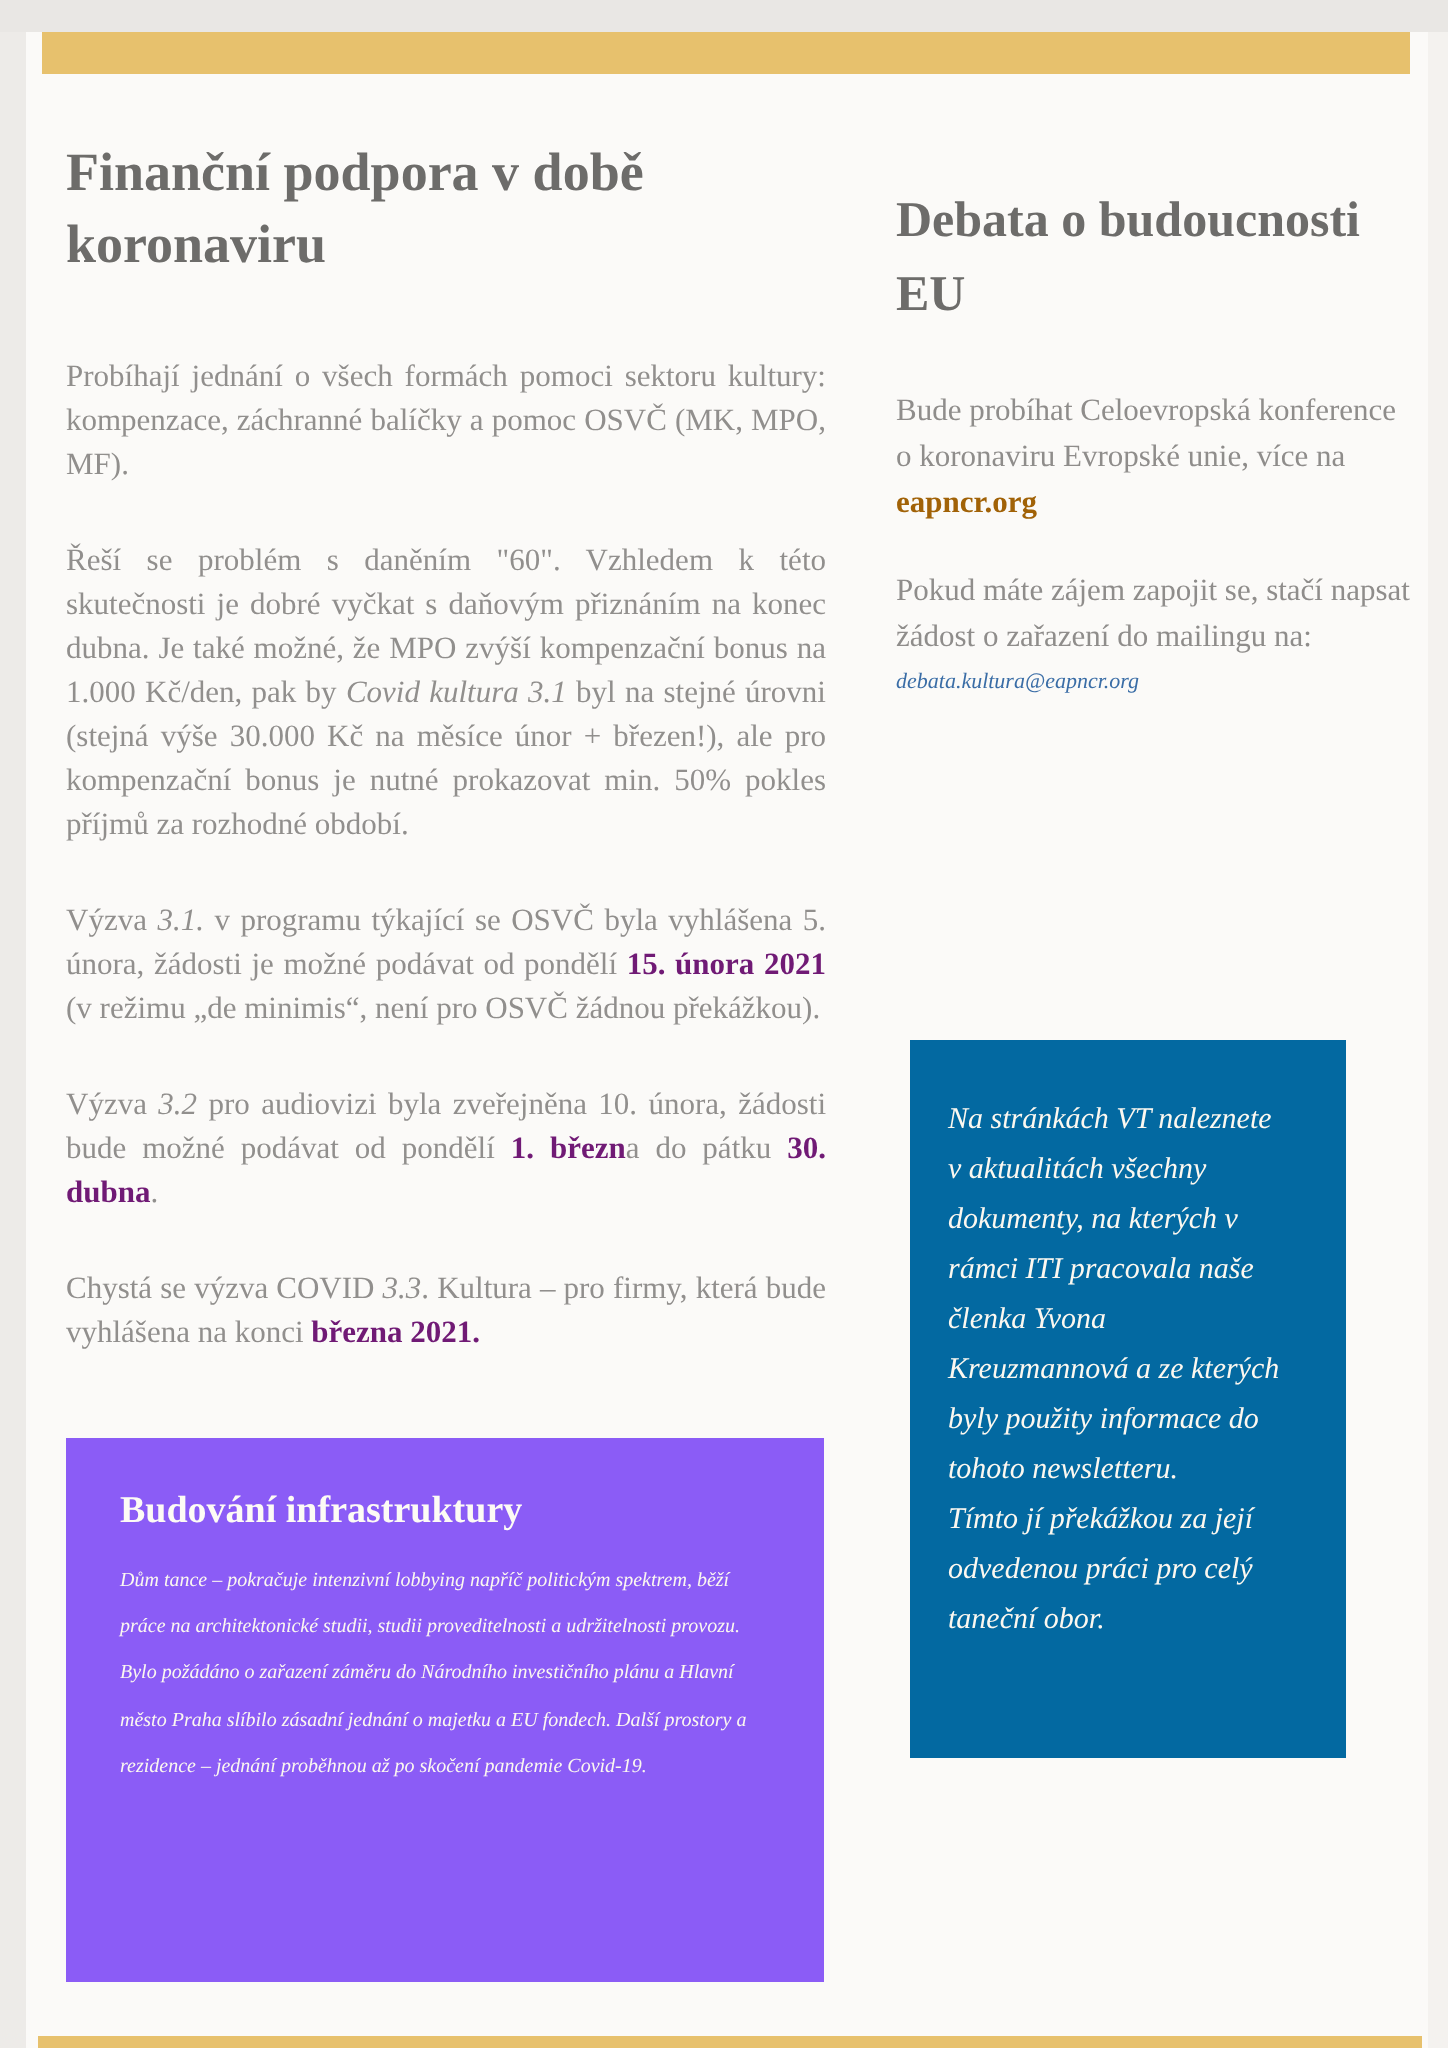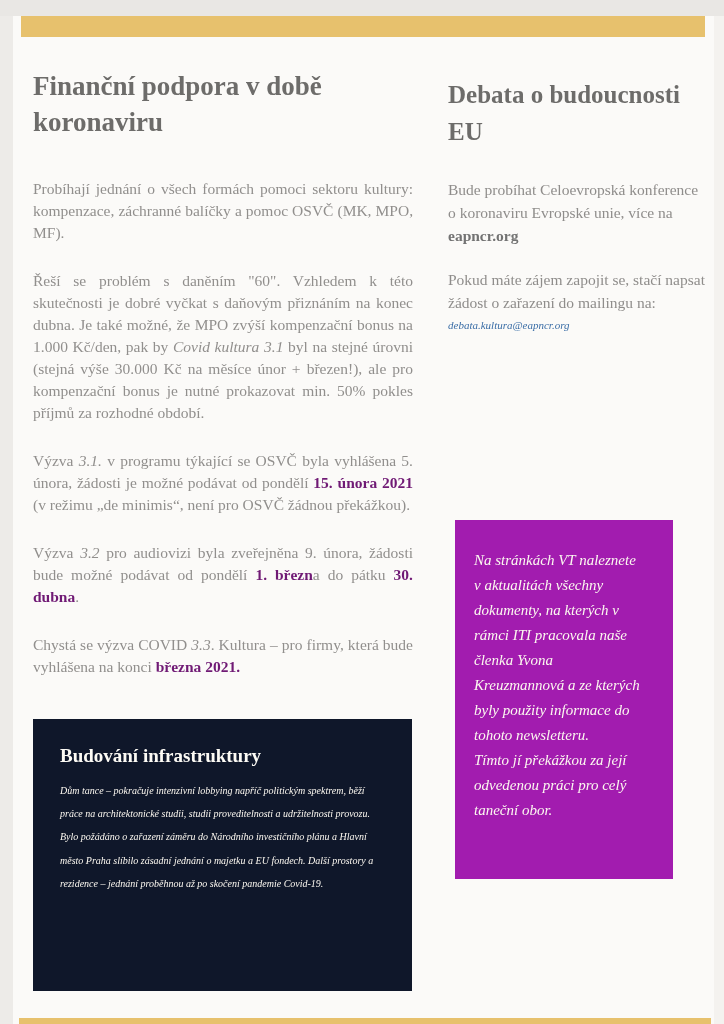--- a/index.html
+++ b/index.html
@@ -42,60 +42,60 @@
     color: #918f8d;
     text-align: justify;
   }
   .run-n { font-style: normal; }
   .run-i { font-style: italic; }
   .run-b { font-weight: 700; color: #701a75; }
   .infra-box {
     position: absolute; left: 33px; top: 703px; width: 379px; min-height: 272px;
     box-sizing: border-box;
     padding: 26px 27px 20px 27px;
-    background: #0f172a;
+    background: #8b5cf6;
   }
   .infra-box .box-title {
     margin: 0 0 12px 0;
     font-size: 19px; font-weight: 700; color: #fdfbf5;
   }
   .infra-box .box-body {
     margin: 0;
     font-size: 10px; line-height: 23.2px; font-style: italic;
     color: #fcf8f0;
   }
   .right-col {
-    position: absolute; left: 448px; top: 60px; width: 260px;
+    position: absolute; left: 448px; top: 76px; width: 260px;
   }
   .right-col h2 {
     margin: 0 0 28px 0;
     font-size: 25px; line-height: 37px; font-weight: 700;
     color: #6d6c6a;
   }
   .right-p {
     margin: 0;
     font-size: 15.5px; line-height: 23px;
     color: #8f8d8b;
   }
   .right-p.join { margin-top: 21px; }
   .site-link {
     display: block;
     font-size: 15.5px; line-height: 23px; font-weight: 700;
-    color: #737373; text-decoration: none;
+    color: #a16207; text-decoration: none;
   }
   .email-link {
     display: block;
     font-size: 11px; line-height: 23px; font-style: italic;
     color: #3a6da6; text-decoration: none;
   }
   .note-box {
     position: absolute; left: 455px; top: 504px; width: 218px; min-height: 359px;
     box-sizing: border-box;
     padding: 28px 31px 18px 19px;
-    background: #a21caf;
+    background: #0369a1;
   }
   .note-box .note-p {
     margin: 0;
     font-size: 15px; line-height: 25px; font-style: italic;
     color: #fcf8f0;
   }
 </style>
 </head>
 <body>
 
@@ -107,21 +107,21 @@
 
   <div class="left-col">
     <h1>Finanční podpora v době koronaviru</h1>
 
     <p class="body-p"><span class="run-n">Probíhají jednání o všech formách pomoci sektoru kultury: kompenzace, záchranné balíčky a pomoc OSVČ (MK, MPO, MF).</span></p>
 
     <p class="body-p"><span class="run-n">Řeší se problém s daněním "60". Vzhledem k této skutečnosti je dobré vyčkat s daňovým přiznáním na konec dubna. Je také možné, že MPO zvýší kompenzační bonus na 1.000 Kč/den, pak by </span><span class="run-i">Covid kultura 3.1</span><span class="run-n"> byl na stejné úrovni (stejná výše 30.000 Kč na měsíce únor + březen!), ale pro kompenzační bonus je nutné prokazovat min. 50% pokles příjmů za rozhodné období.</span></p>
 
     <p class="body-p"><span class="run-n">Výzva </span><span class="run-i">3.1.</span><span class="run-n"> v programu týkající se OSVČ byla vyhlášena 5. února, žádosti je možné podávat od pondělí </span><span class="run-b">15. února 2021</span><span class="run-n"> (v režimu „de minimis“, není pro OSVČ žádnou překážkou).</span></p>
 
-    <p class="body-p"><span class="run-n">Výzva </span><span class="run-i">3.2</span><span class="run-n"> pro audiovizi byla zveřejněna 9. února, žádosti bude možné podávat od pondělí </span><span class="run-b">1. březn</span><span class="run-n">a do pátku </span><span class="run-b">30. dubna</span><span class="run-n">.</span></p>
+    <p class="body-p"><span class="run-n">Výzva </span><span class="run-i">3.2</span><span class="run-n"> pro audiovizi byla zveřejněna 10. února, žádosti bude možné podávat od pondělí </span><span class="run-b">1. březn</span><span class="run-n">a do pátku </span><span class="run-b">30. dubna</span><span class="run-n">.</span></p>
 
     <p class="body-p"><span class="run-n">Chystá se výzva COVID </span><span class="run-i">3.3</span><span class="run-n">. Kultura – pro firmy, která bude vyhlášena na konci </span><span class="run-b">března 2021.</span></p>
   </div>
 
   <div class="infra-box">
     <h3 class="box-title">Budování infrastruktury</h3>
     <p class="box-body">Dům tance – pokračuje intenzivní lobbying napříč politickým spektrem, běží práce na architektonické studii, studii proveditelnosti a udržitelnosti provozu. Bylo požádáno o zařazení záměru do Národního investičního plánu a Hlavní město Praha slíbilo zásadní jednání o majetku a EU fondech. Další prostory a rezidence – jednání proběhnou až po skočení pandemie Covid-19.</p>
   </div>
 
   <div class="right-col">

